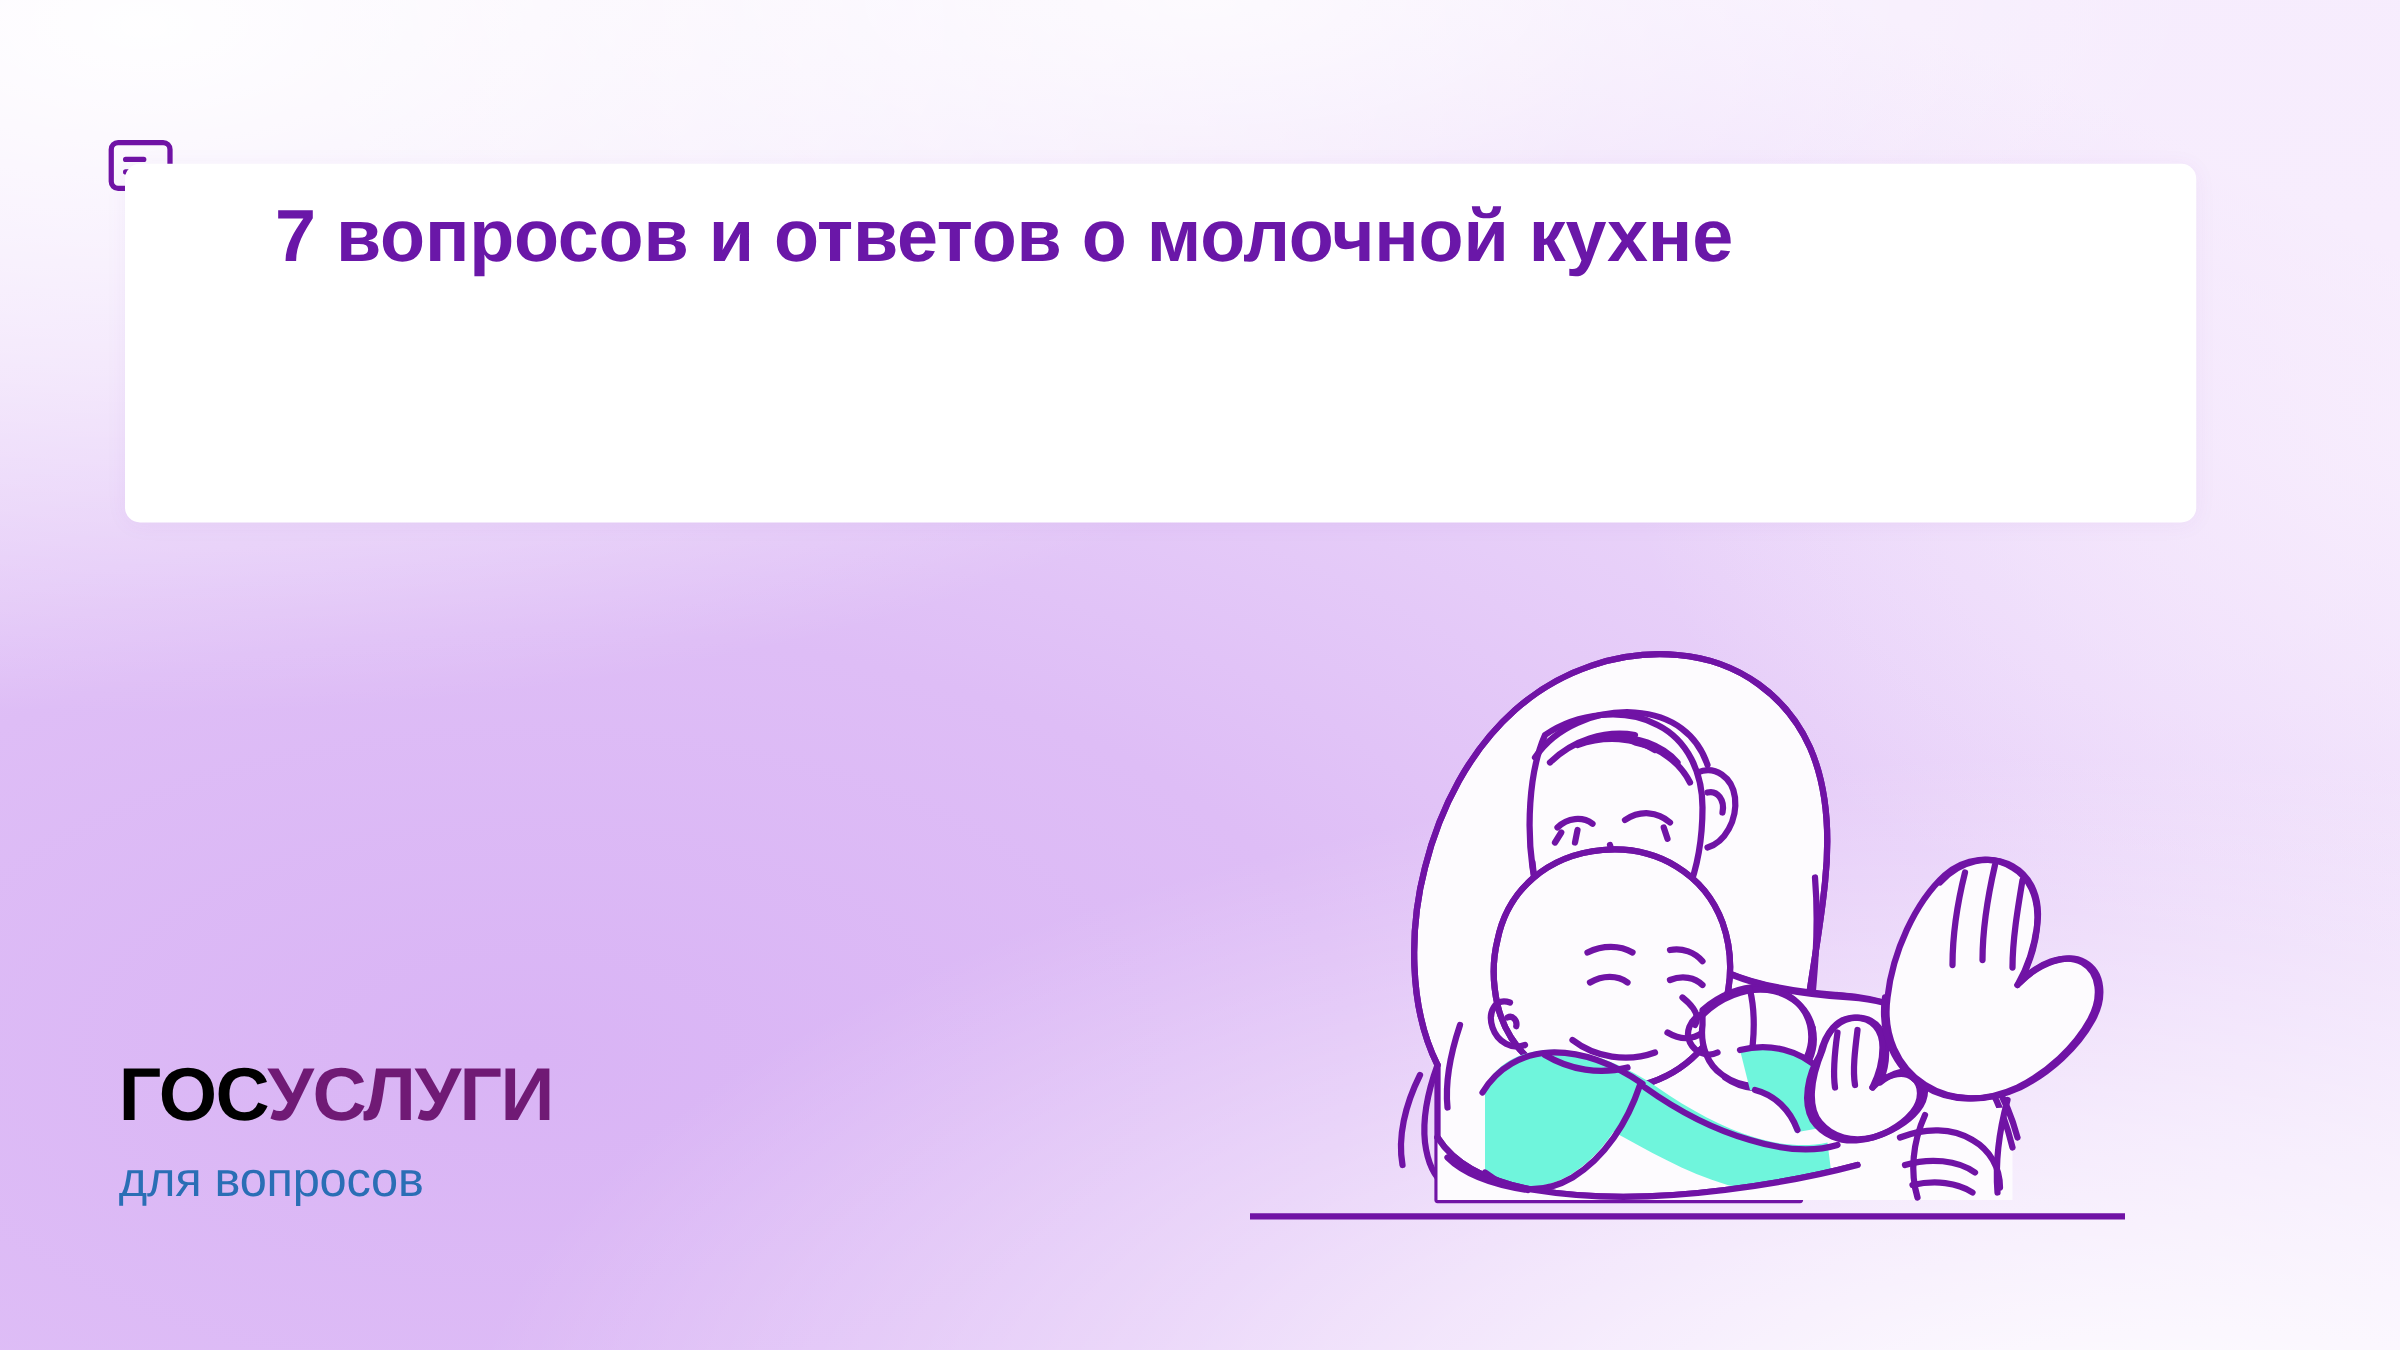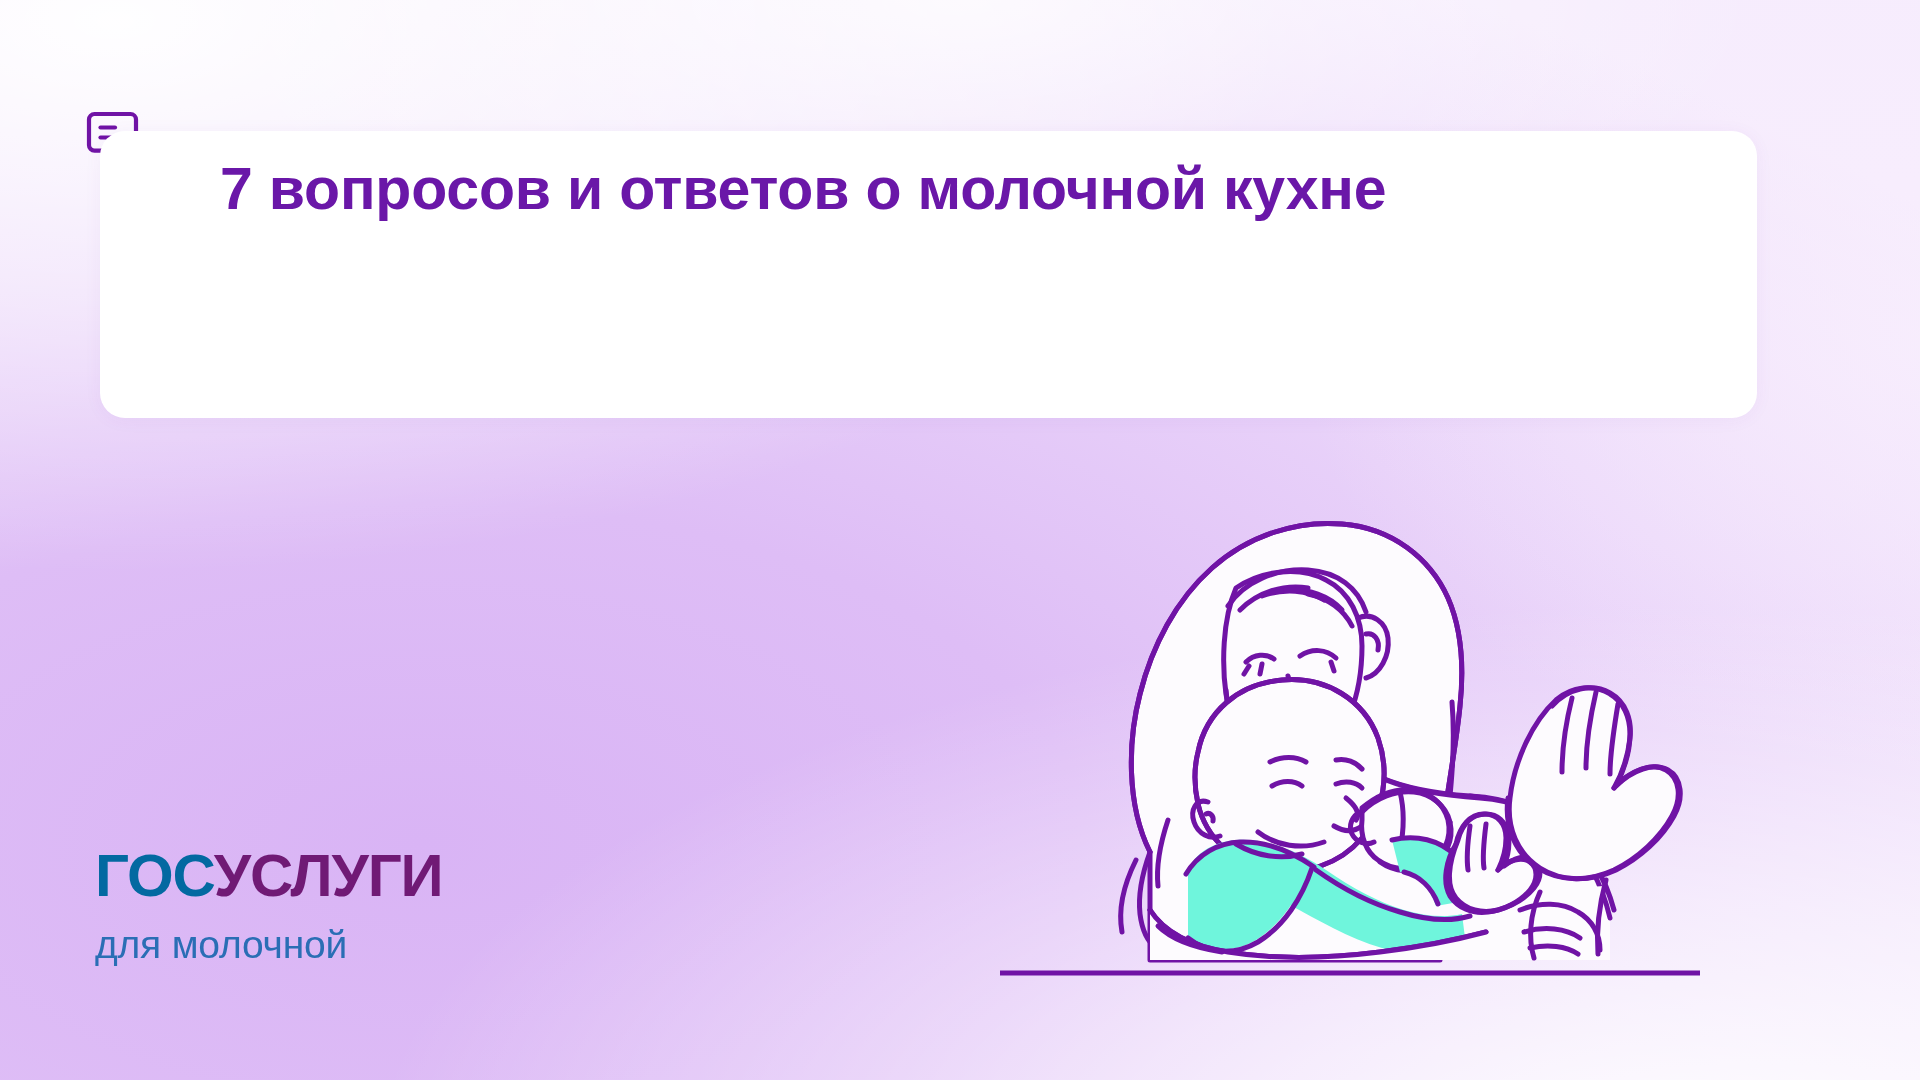--- a/index.html
+++ b/index.html
@@ -50,21 +50,21 @@
   .bubble-icon svg { display: block; width: 100%; height: 100%; }
 
   
   .headline-card {
     position: absolute;
     left: 100px;
     top: 131px;
     width: 1657px;
     height: 287px;
     background: #FFFFFF;
-    border-radius: 25px;
+    border-radius: 12px;
     box-shadow: 0 2px 18px rgba(126, 60, 170, 0.05);
   }
   .headline-text {
     position: absolute;
     left: 120px;
     top: 19px;
     width: 1360px;
     font-size: 59px;
     line-height: 1.33;
     font-weight: 700;
@@ -79,21 +79,21 @@
     top: 846px;
     width: 420px;
   }
   .logo-word {
     font-size: 60px;
     font-weight: 700;
     line-height: 1.0;
     letter-spacing: -1.2px;
     white-space: nowrap;
   }
-  .logo-gos  { color: #0369a1; }
+  .logo-gos  { color: #000000; }
   .logo-uslugi { color: #701a75; }
   .logo-sub {
     margin-top: 17px;
     font-size: 39px;
     font-weight: 400;
     color: #2A6EB5;
     letter-spacing: -0.2px;
     white-space: nowrap;
   }
 
@@ -122,21 +122,21 @@
       <path d="M20.5 32.5H44.5" stroke="#7013A5" stroke-width="4.2" stroke-linecap="round"></path>
     </svg>
   </div>
 
   <div class="headline-card">
     <div class="headline-text">7 вопросов и ответов о молочной кухне</div>
   </div>
 
   <div class="logo-block">
     <div class="logo-word"><span class="logo-gos">ГОС</span><span class="logo-uslugi">УСЛУГИ</span></div>
-    <div class="logo-sub">для молочной</div>
+    <div class="logo-sub">для вопросов</div>
   </div>
 
   <div class="illustration">
     <svg viewBox="0 0 700 570" fill="none" xmlns="http://www.w3.org/2000/svg" stroke="#7013A5" stroke-width="5" stroke-linecap="round" stroke-linejoin="round">
 
       <path d="M150 412
                C126 364 128 300 140 254
                C152 206 176 160 212 128
                C248 96 296 80 342 84
                C392 88 430 118 448 158

